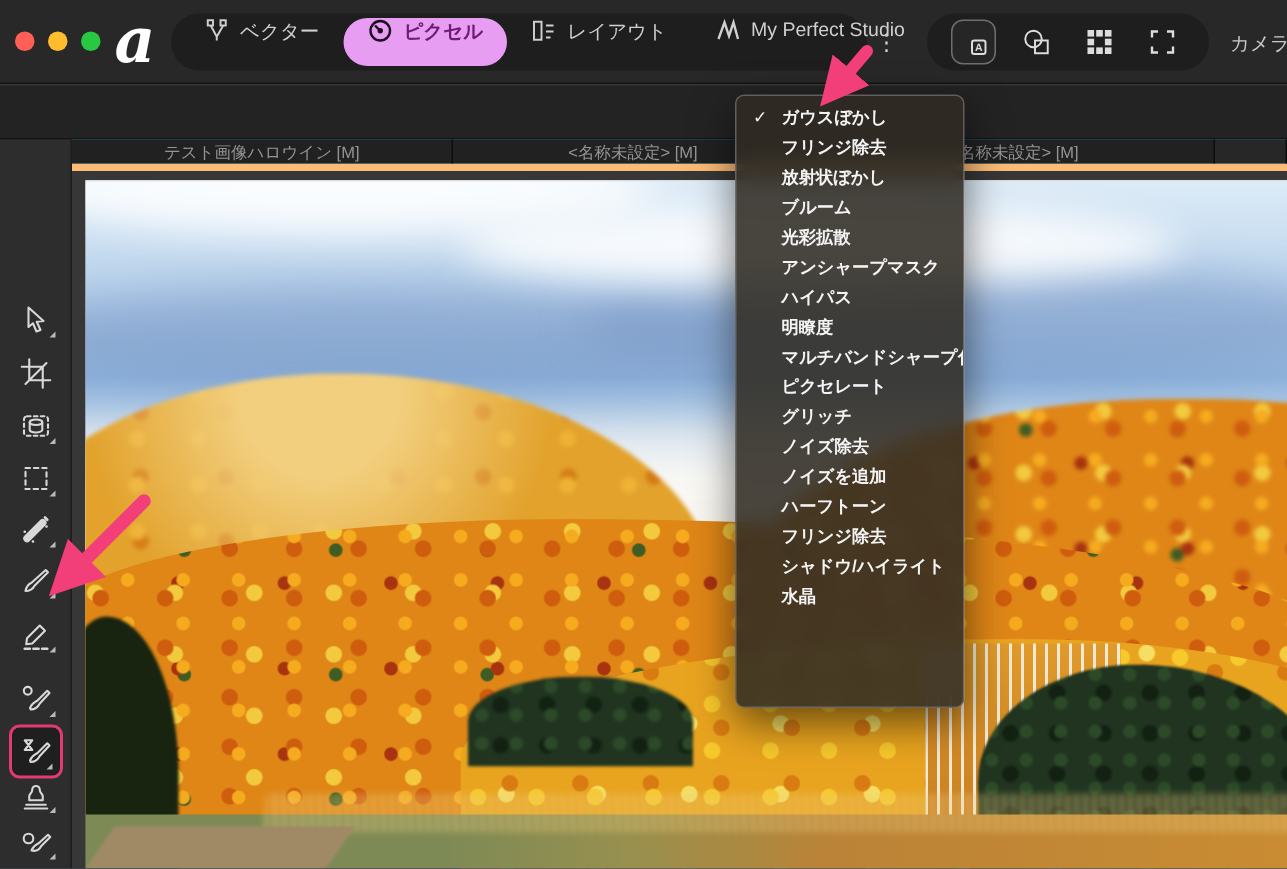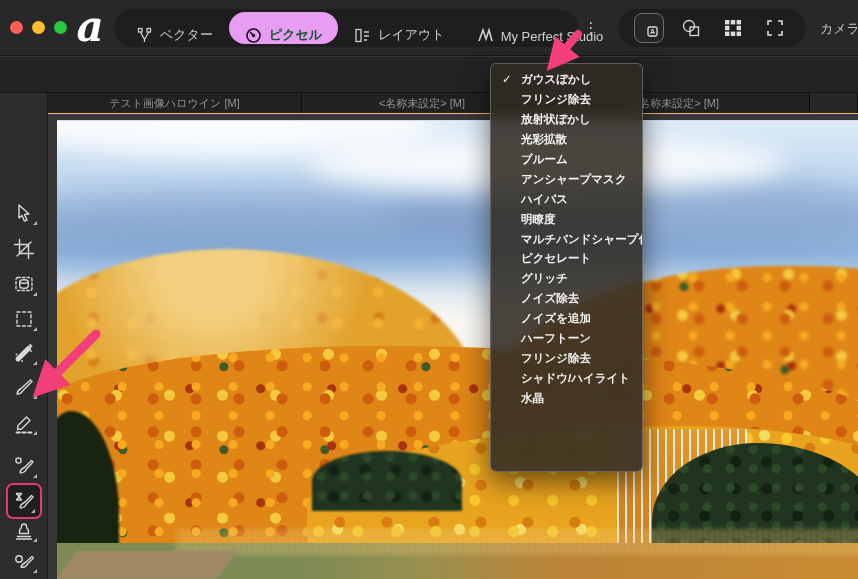--- a/index.html
+++ b/index.html
@@ -21,24 +21,24 @@
   .logo-a {
     position:absolute; left:68px; top:2px; width:44px; height:52px;
     color:#fff; font-family:"DejaVu Serif",serif; font-style:italic; font-weight:bold;
     font-size:42px; line-height:50px; text-align:center;
   }
   .persona-pill {
     position:absolute; left:114px; top:9px; height:38px; width:464px;
     background:#1e1e1e; border-radius:19px; display:flex; align-items:center; padding:0 6px;
   }
   .persona-tab {
-    display:flex; align-items:flex-end; gap:7px; height:32px; padding:0 16px;
+    display:flex; align-items:flex-start; gap:7px; height:32px; padding:0 16px;
     border-radius:16px; color:#cfcfcf; font-size:13px; white-space:nowrap; cursor:default;
   }
-  .persona-tab.active { background:#e79df1; color:#14532d; font-weight:bold; }
+  .persona-tab.active { background:#e79df1; color:#701a75; font-weight:bold; }
   .persona-tab svg { display:block; }
   .dots-menu { position:absolute; left:583px; top:13px; width:16px; height:30px;
     display:flex; align-items:center; justify-content:center; color:#cfcfcf; font-size:15px; letter-spacing:0; }
   .iconbar-pill {
     position:absolute; left:618px; top:9px; height:38px; width:188px;
     background:#1e1e1e; border-radius:19px; display:flex; align-items:center; justify-content:space-around; padding:0 10px;
   }
   .tb-icon { width:30px; height:30px; display:flex; align-items:center; justify-content:center; border-radius:8px; }
   .tb-icon.selected { border:1px solid #6e6e6e; background:#262626; }
   .camera-label { position:absolute; left:820px; top:20px; color:#c9c9c9; font-size:13px; white-space:nowrap; }
@@ -58,21 +58,21 @@
   .vdiv { position:absolute; top:63px; width:1px; height:24px; background:#3c3c3c; }
   .ct-btn {
     background:#414141; border-radius:6px; height:24px; color:#eaeaea;
     display:flex; align-items:center; justify-content:center; font-size:12px; white-space:nowrap;
   }
   .ghost-label { color:#7d7d7d; font-size:12px; white-space:nowrap; }
   .soft-circle { width:16px; height:16px; border-radius:50%;
     background:radial-gradient(circle,#e8e8e8 0 20%, rgba(200,200,200,.45) 55%, rgba(120,120,120,0) 75%); }
 
   
-  .doc-tabbar { position:absolute; left:48px; top:93px; width:810px; height:21px; background:#0ea5e9; border-bottom:1px solid #fdba74; display:flex; }
+  .doc-tabbar { position:absolute; left:48px; top:93px; width:810px; height:21px; background:#0ea5e9; border-bottom:5px solid #fdba74; display:flex; }
   .doc-tab {
     background:#212121; border-right:1px solid #0c0c0c; color:#949494; font-size:11px;
     display:flex; align-items:center; justify-content:center; white-space:nowrap; overflow:hidden;
   }
   .doc-tab-empty { background:#272727; flex:1; }
 
   
   .tool-panel { position:absolute; left:0; top:93px; width:48px; height:486px; background:#2d2d2d; border-right:1px solid #1d1d1d; }
   .tool-btn { position:absolute; left:6px; width:36px; height:32px; display:flex; align-items:center; justify-content:center; border-radius:7px; }
   .tool-btn svg { display:block; stroke:#d8d8d8; fill:none; stroke-width:1.4; stroke-linecap:round; stroke-linejoin:round; }
@@ -428,22 +428,22 @@
 
   </div>
 
   <div class="filter-menu">
     <div class="menu-item">
       <span class="check">✓</span>
       <span>ガウスぼかし</span>
     </div>
     <div class="menu-item"><span>フリンジ除去</span></div>
     <div class="menu-item"><span>放射状ぼかし</span></div>
+    <div class="menu-item"><span>ブルーム</span></div>
     <div class="menu-item"><span>光彩拡散</span></div>
-    <div class="menu-item"><span>ブルーム</span></div>
     <div class="menu-item"><span>アンシャープマスク</span></div>
     <div class="menu-item"><span>ハイパス</span></div>
     <div class="menu-item"><span>明瞭度</span></div>
     <div class="menu-item"><span>マルチバンドシャープ化</span></div>
     <div class="menu-item"><span>ピクセレート</span></div>
     <div class="menu-item"><span>グリッチ</span></div>
     <div class="menu-item"><span>ノイズ除去</span></div>
     <div class="menu-item"><span>ノイズを追加</span></div>
     <div class="menu-item"><span>ハーフトーン</span></div>
     <div class="menu-item"><span>フリンジ除去</span></div>

